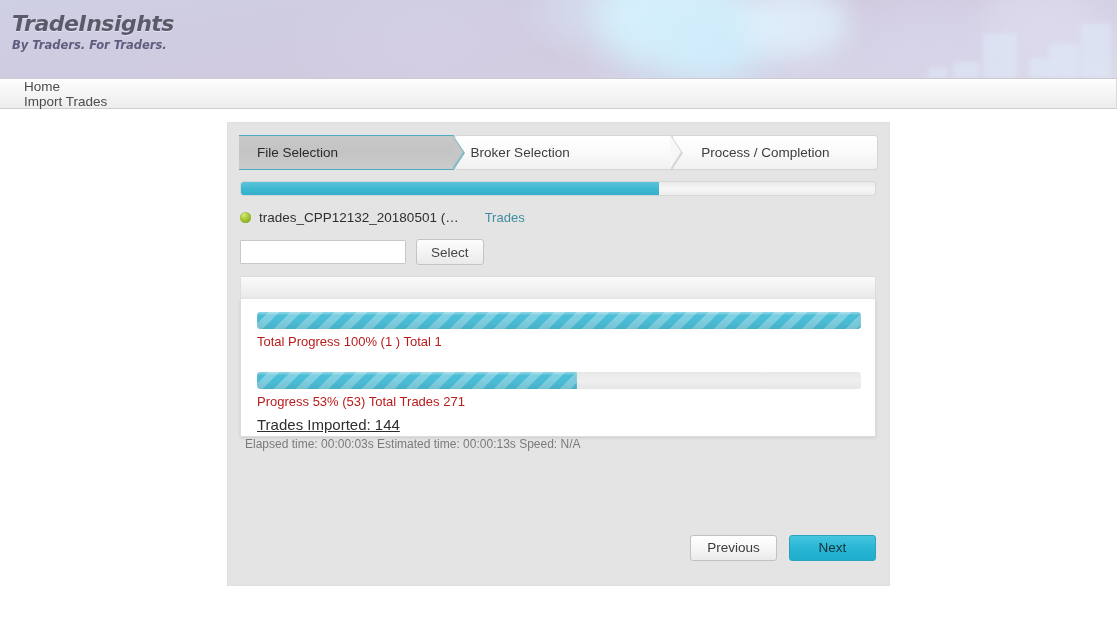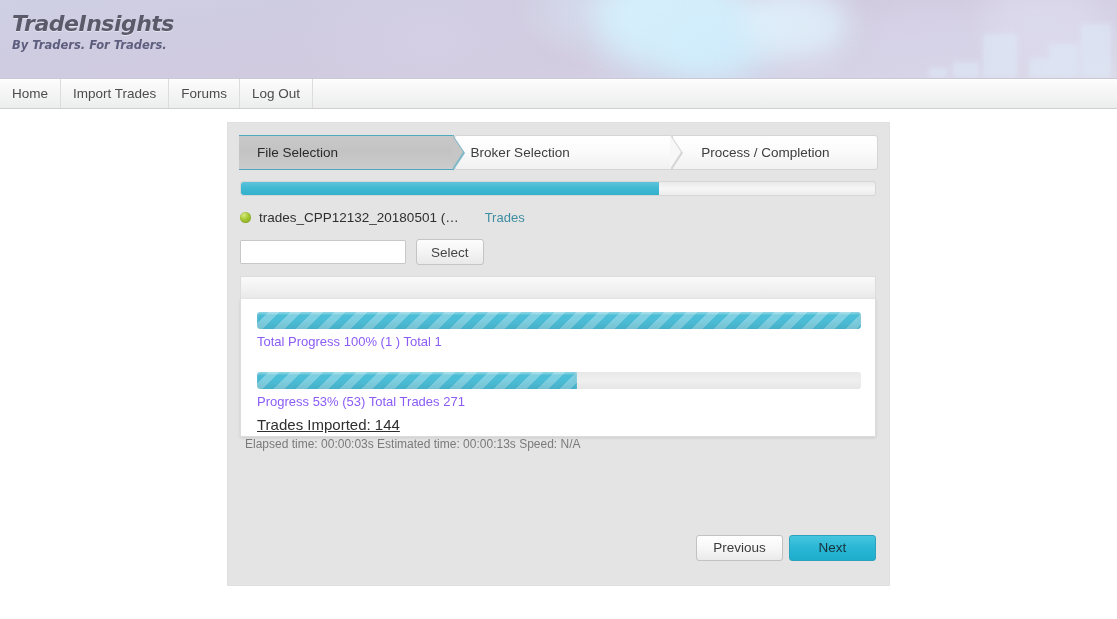--- a/index.html
+++ b/index.html
@@ -75,22 +75,23 @@
     white-space: nowrap;
   }
 
   
   .main-nav {
     height: 29px;
     background: linear-gradient(to bottom, #fdfdfd 0%, #f4f4f4 55%, #eceded 100%);
     border-bottom: 1px solid #cfcfcf;
     display: flex;
     align-items: stretch;
-    padding-left: 0;
+    padding-left: 12px;
     box-shadow: inset 0 1px 0 #fff;
+    flex-direction: column;
   }
   .nav-item {
     display: flex;
     align-items: center;
     padding: 0 12px;
     font-size: 13.5px;
     color: #4c4c4c;
     border-right: 1px solid #dcdcdc;
     cursor: pointer;
     white-space: nowrap;
@@ -308,21 +309,21 @@
       rgba(255,255,255,0) 100%);
     background-size: 22px 22px;
     box-shadow: inset 0 -4px 6px rgba(0,0,0,.07), inset 0 2px 2px rgba(255,255,255,.35);
   }
   .pb-fill.full { border-radius: 3px; }
 
   .pb-caption {
     position: absolute;
     left: 16px;
     font-size: 13px;
-    color: #8b5cf6;
+    color: #b91c1c;
     white-space: nowrap;
   }
   .cap-1 { top: 35px; }
   .cap-2 { top: 95px; }
 
   .imported {
     position: absolute;
     left: 16px;
     top: 117px;
     font-size: 15px;
@@ -338,21 +339,21 @@
     color: #7a7a7a;
     white-space: nowrap;
   }
 
   
   .footer-btns {
     position: absolute;
     right: 13px;
     top: 412px;
     display: flex;
-    gap: 6px;
+    gap: 12px;
   }
   .btn {
     width: 87px;
     height: 26px;
     font-family: "Liberation Sans", sans-serif;
     font-size: 13.5px;
     border-radius: 3px;
     cursor: pointer;
     box-sizing: border-box;
     line-height: 1;

